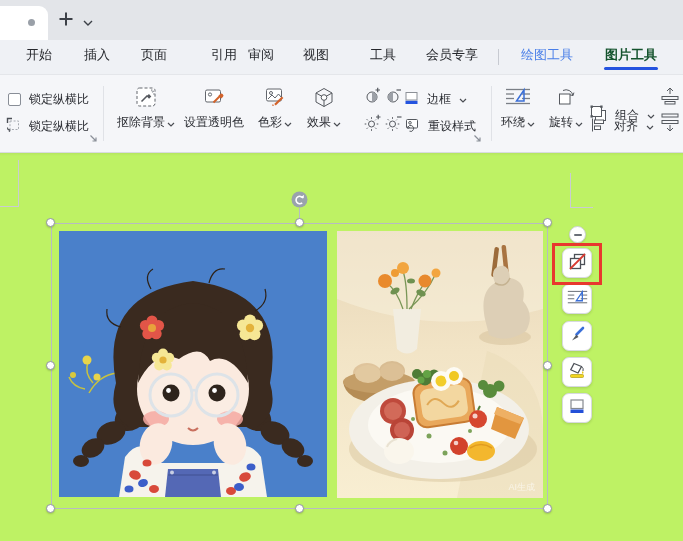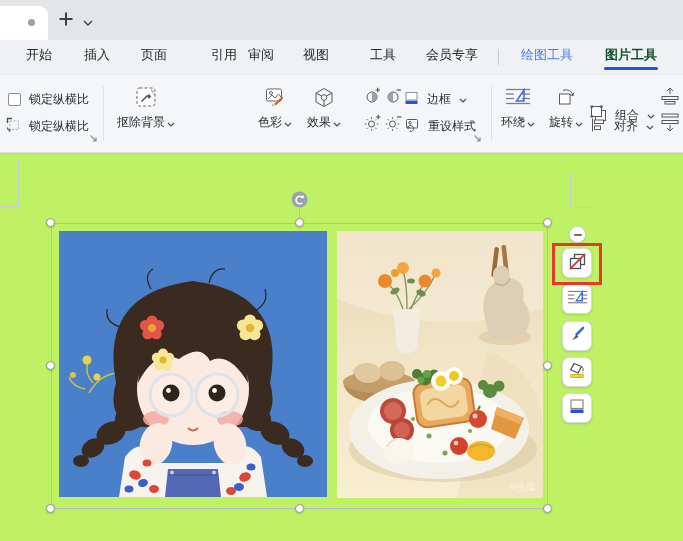--- a/index.html
+++ b/index.html
@@ -144,20 +144,33 @@
         </svg>
     </span>
     <span class="cap">
       <span>抠除背景</span>
       <span><svg width="8" height="5" viewBox="0 0 8 5">
             <path d="M1 1 L4 4 L7 1" stroke="#4a4d53" stroke-width="1.2" fill="none"></path>
           </svg></span>
     </span>
   </div>
 
+  <div class="vbtn" style="left:181px;width:66px">
+    <span class="ic">
+      <svg width="22" height="22" viewBox="0 0 22 22">
+          <rect x="2.5" y="4" width="15" height="12" rx="1.5" fill="#fff" stroke="#62666d"></rect>
+          <circle cx="7" cy="8.5" r="1.6" fill="none" stroke="#62666d"></circle>
+          <path d="M10.5 16.5 L17.5 9.5" stroke="#d2622a" stroke-width="2"></path>
+          <path d="M16.8 8.4 a2 2 0 1 1 2.8 2.8 l-1.3 1.3 -2.8 -2.8 Z" fill="#d2622a"></path>
+        </svg>
+    </span>
+    <span class="cap">
+      <span>设置透明色</span>
+    </span>
+  </div>
 
   <div class="vbtn" style="left:250px;width:50px">
     <span class="ic">
       <svg width="22" height="22" viewBox="0 0 22 22">
           <rect x="2.5" y="3" width="15" height="12" rx="1.5" fill="#fff" stroke="#62666d"></rect>
           <circle cx="7" cy="7" r="1.5" fill="none" stroke="#62666d"></circle>
           <path d="M4 13 l4 -4 3 3 3.5 -4 2.5 3" fill="none" stroke="#62666d"></path>
           <path d="M11 18.8 L18.6 11.2" stroke="#d2622a" stroke-width="2.2"></path>
           <path d="M10.2 19.6 l-2 .5 .5 -2 Z" fill="#d2622a"></path>
         </svg>

